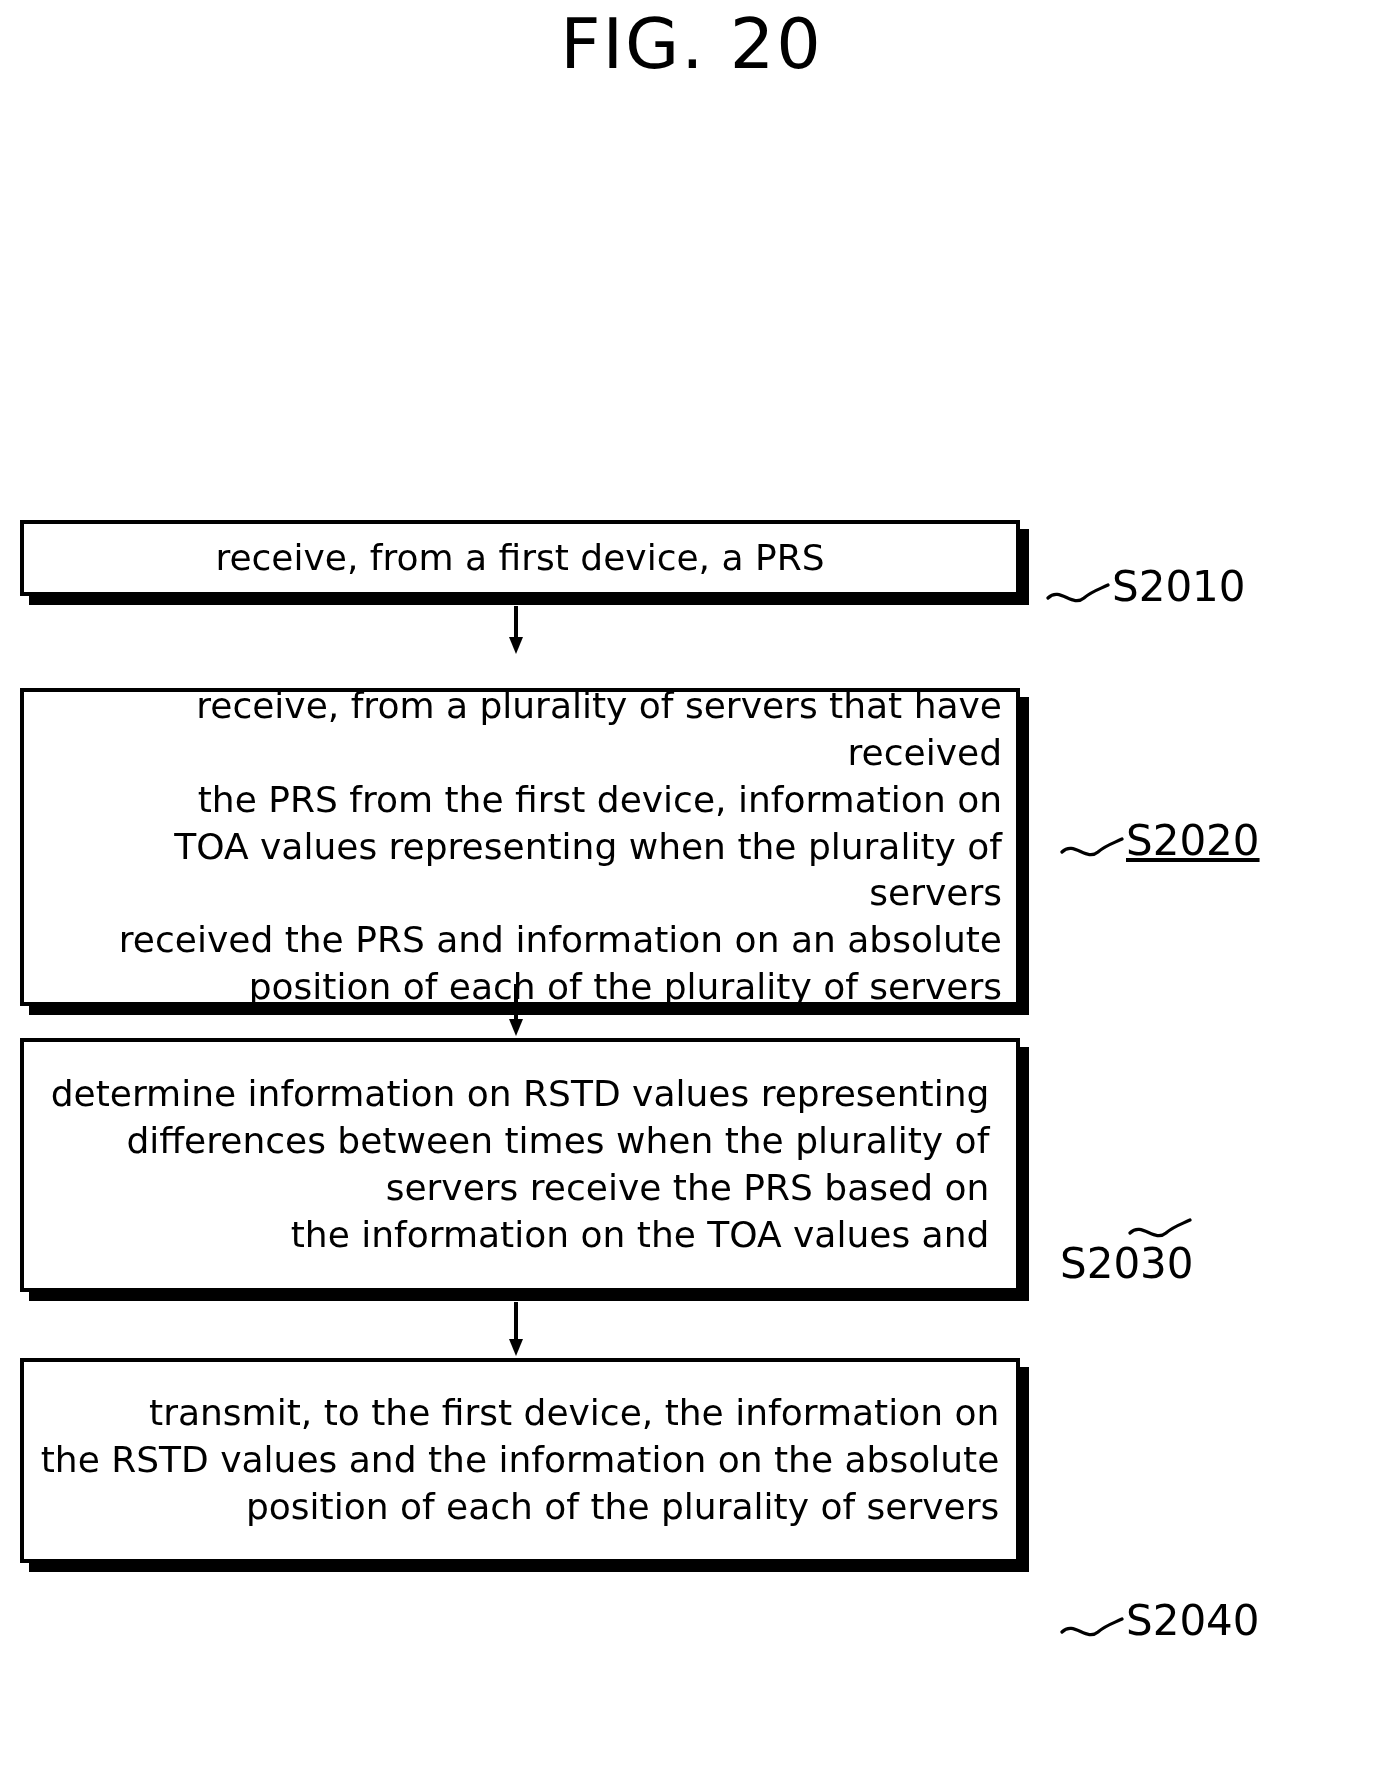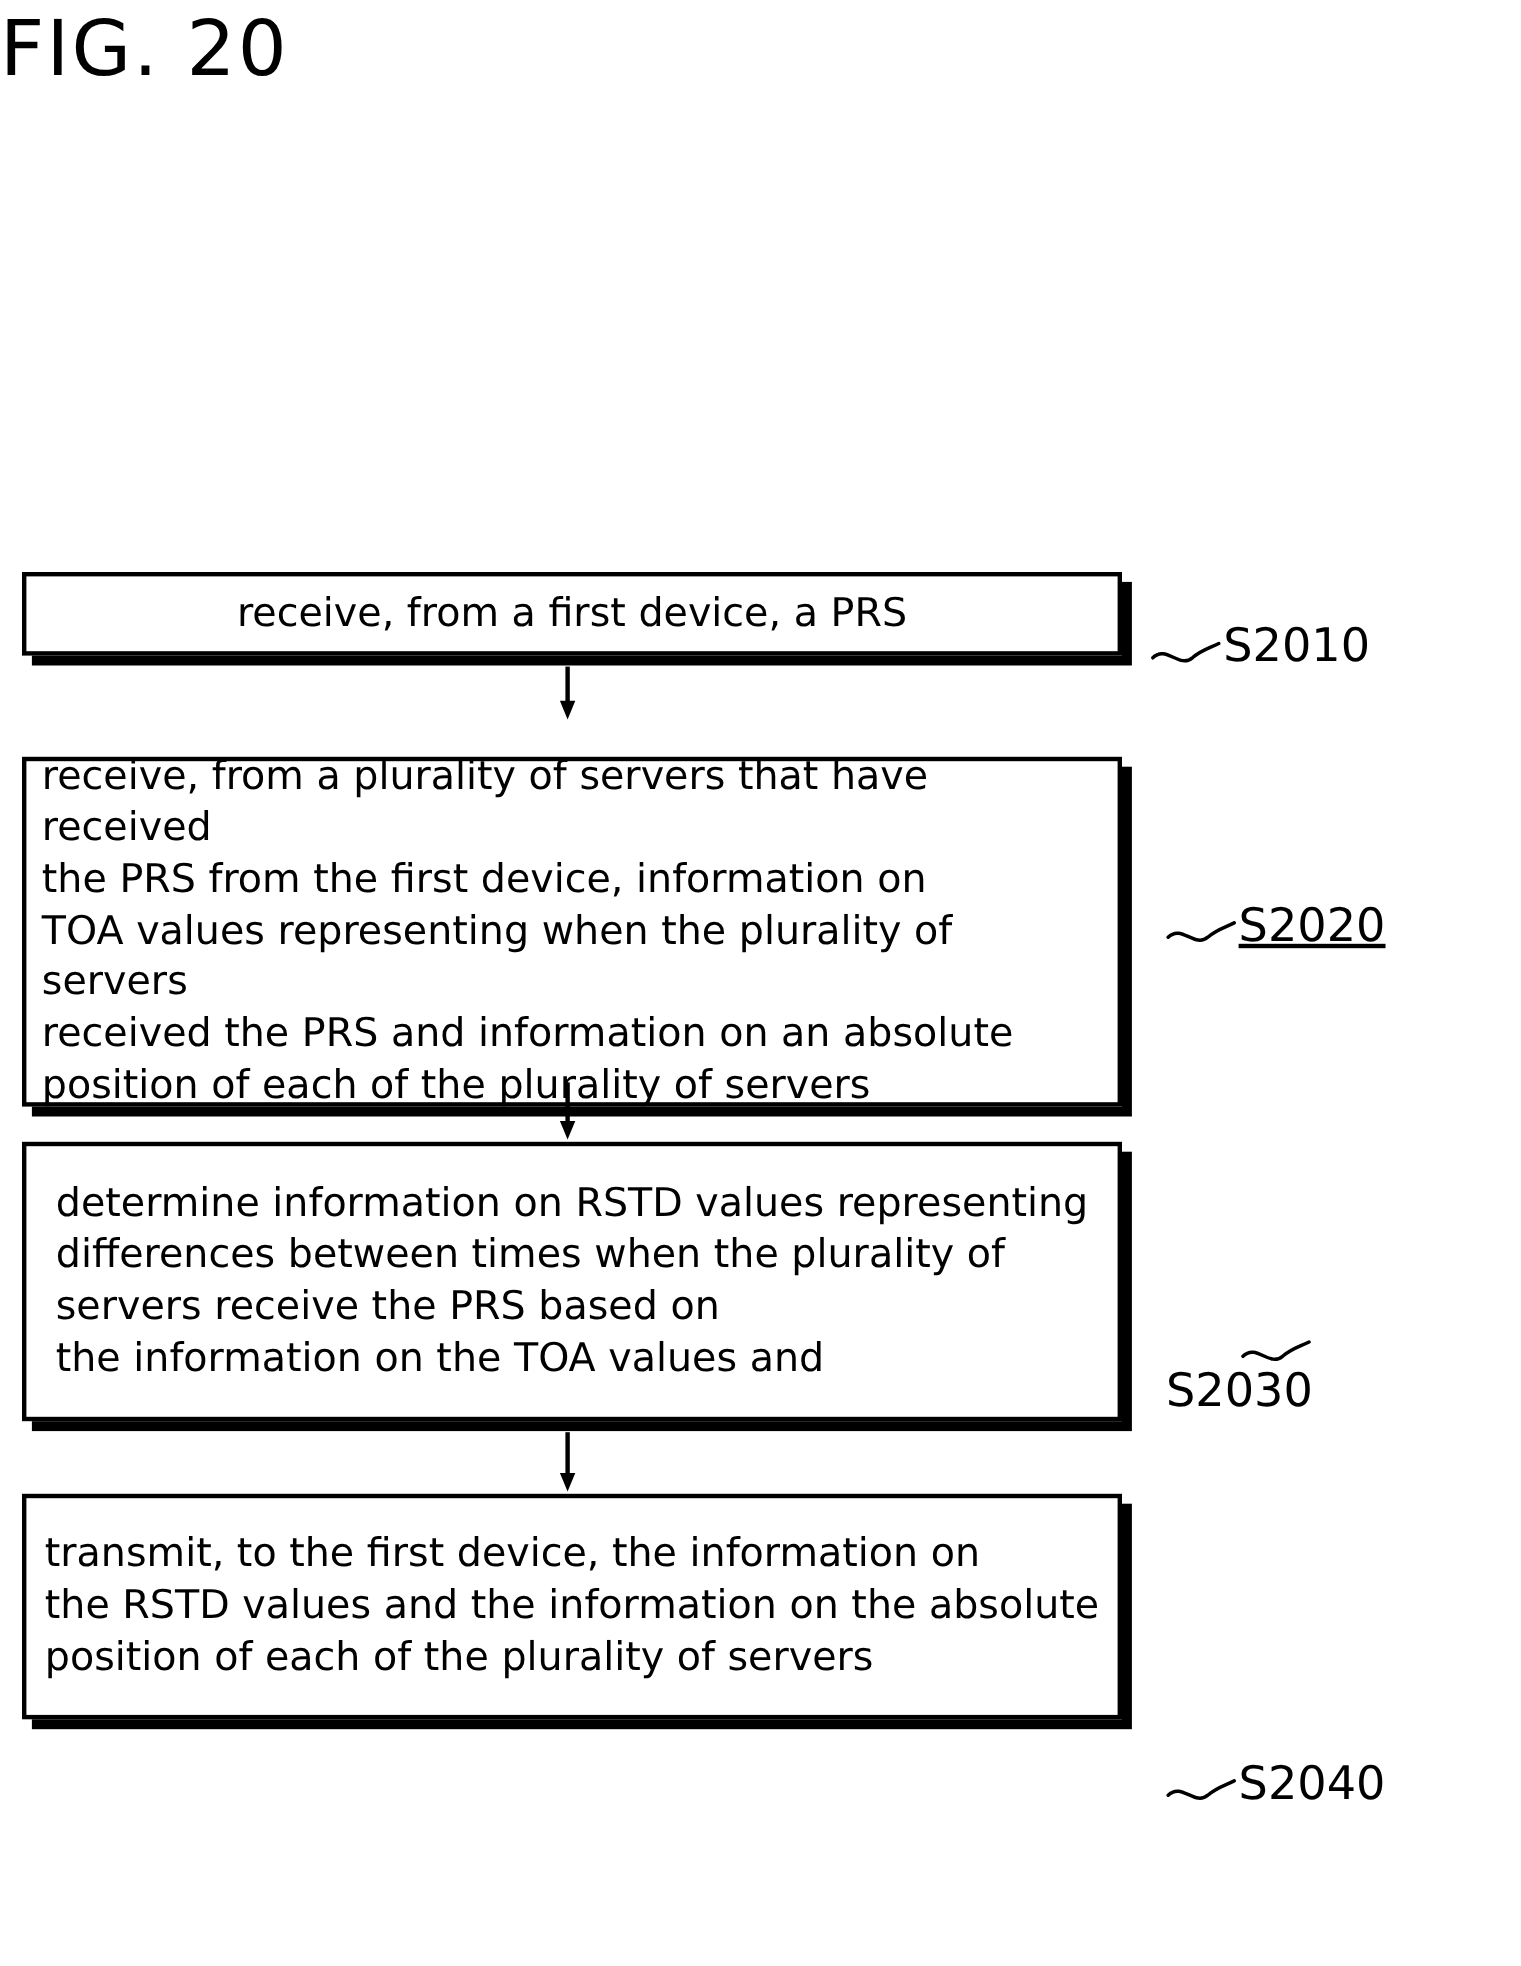--- a/index.html
+++ b/index.html
@@ -15,21 +15,21 @@
     color: #000000;
     overflow: hidden;
   }
 
   
   #figure-title {
     position: absolute;
     top: 8px;
     left: 0;
     width: 1383px;
-    text-align: left;
+    text-align: center;
     font-size: 70px;
     font-weight: 400;
     letter-spacing: 2px;
     font-family: "DejaVu Sans", sans-serif;
     line-height: 1.05;
   }
 
   
   #flow {
     position: absolute;
@@ -47,21 +47,21 @@
     border: 4px solid #000;
     background: #ffffff;
     
     box-shadow: 9px 9px 0 0 #000;
     display: flex;
     align-items: center;
     justify-content: center;
   }
 
   .step-text {
-    text-align: left;
+    text-align: right;
     font-size: 36px;
     line-height: 1.30;
     font-family: "DejaVu Sans", sans-serif;
     padding: 0 14px;
     white-space: pre-line;
   }
 
   #step-1 { top: 520px;  height: 76px;  }
   #step-2 { top: 688px;  height: 318px; }
   #step-3 { top: 1038px; height: 254px; }

